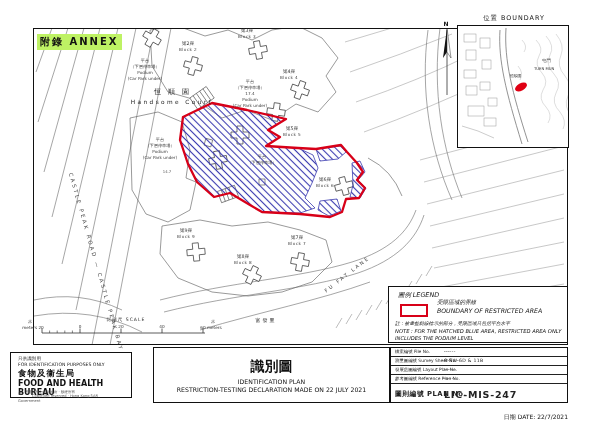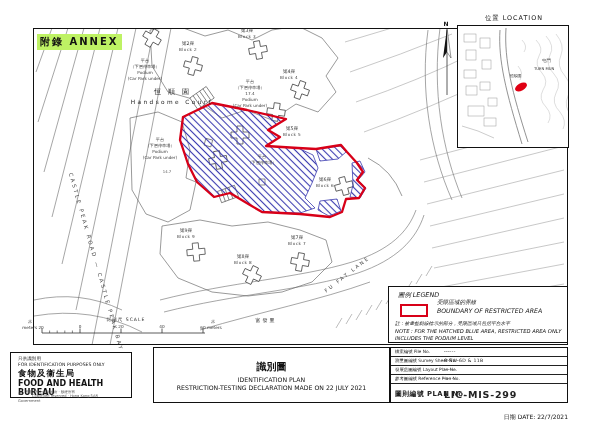--- a/index.html
+++ b/index.html
@@ -35,21 +35,21 @@
   .lg-note-en2{position:absolute;left:6px;top:48px;font-size:5.2px;color:#111;}
   
   .is-p-zh{position:absolute;left:7px;top:3px;font-size:4.6px;}
   .is-p-en{position:absolute;left:7px;top:9px;font-size:4.6px;}
   .is-b-zh{position:absolute;left:7px;top:15px;font-size:8.5px;font-weight:bold;letter-spacing:1px;color:#111;}
   .is-b-en{position:absolute;left:7px;top:26px;font-size:8px;font-weight:bold;color:#111;}
   .is-cp{position:absolute;left:7px;top:37px;font-size:3.6px;color:#555;line-height:1.25;}
   .is-cp .sym{font-size:5px;float:left;margin-right:2px;}
   
   .pt{display:flex;flex-direction:column;align-items:center;justify-content:center;text-align:center;}
-  .pt-zh1{font-size:10px;font-weight:bold;color:#111;}
+  .pt-zh1{font-size:14px;font-weight:bold;color:#111;}
   .pt-zh2{font-size:8.5px;font-weight:bold;color:#111;margin-top:2px;}
   .pt-en1{font-size:6.2px;color:#111;margin-top:2px;}
   .pt-en2{font-size:6.2px;color:#111;margin-top:1px;}
   
   .trow{height:7.9px;border-bottom:.8px solid #222;display:flex;align-items:center;overflow:hidden;}
   .trow .tl{font-size:4.4px;margin-left:4px;width:49px;white-space:nowrap;}
   .trow .tv{font-size:4.6px;white-space:nowrap;letter-spacing:.3px;}
   .prow{display:flex;align-items:center;height:21px;}
   .prow .pl{font-size:6.8px;font-weight:bold;margin-left:4px;width:49px;letter-spacing:.5px;white-space:nowrap;}
   .prow .pv{font-size:9.5px;font-weight:bold;letter-spacing:.8px;white-space:nowrap;}
@@ -264,21 +264,21 @@
 <div class="c tick-lbl" style="left:30px;top:322px;">米</div>
 <div class="c tick-lbl" style="left:33px;top:328px;">meters 20</div>
 <div class="c tick-lbl" style="left:80px;top:327px;">0</div>
 <div class="c tick-lbl" style="left:121px;top:327px;">20</div>
 <div class="c tick-lbl" style="left:162px;top:327px;">40</div>
 <div class="c tick-lbl" style="left:213px;top:322px;">米</div>
 <div class="c tick-lbl" style="left:211px;top:328px;">60 meters</div>
 
 <div class="c n-lbl" style="left:446px;top:24px;">N</div>
 
-<div class="c inset-title" style="left:514px;top:19px;">位置 LOCATION</div>
+<div class="c inset-title" style="left:514px;top:19px;">位置 BOUNDARY</div>
 <div class="whitebox" style="left:457px;top:25px;width:112px;height:123px;">
   <svg width="110" height="121" viewBox="0 0 110 121">
     <g stroke="#999" stroke-width="0.5" fill="none">
       <rect x="6" y="8" width="12" height="8"></rect>
         <rect x="8" y="24" width="10" height="10"></rect>
       <rect x="6" y="44" width="12" height="8"></rect>
         <rect x="8" y="60" width="11" height="9"></rect>
       <rect x="22" y="12" width="10" height="10"></rect>
         <rect x="24" y="34" width="9" height="9"></rect>
       <rect x="22" y="56" width="10" height="8"></rect>
@@ -345,17 +345,17 @@
   <div class="trow">
     <span class="tl">發展藍圖編號 Layout Plan No.</span>
     <span class="tv">------</span>
   </div>
   <div class="trow">
     <span class="tl">參考圖編號 Reference Plan No.</span>
     <span class="tv">------</span>
   </div>
   <div class="prow">
     <span class="pl">圖則編號 PLAN No.</span>
-    <span class="pv">LIC-MIS-299</span>
+    <span class="pv">LIC-MIS-247</span>
   </div>
 </div>
 
 <div class="date">日期 DATE: 22/7/2021</div>
 
 </body></html>

